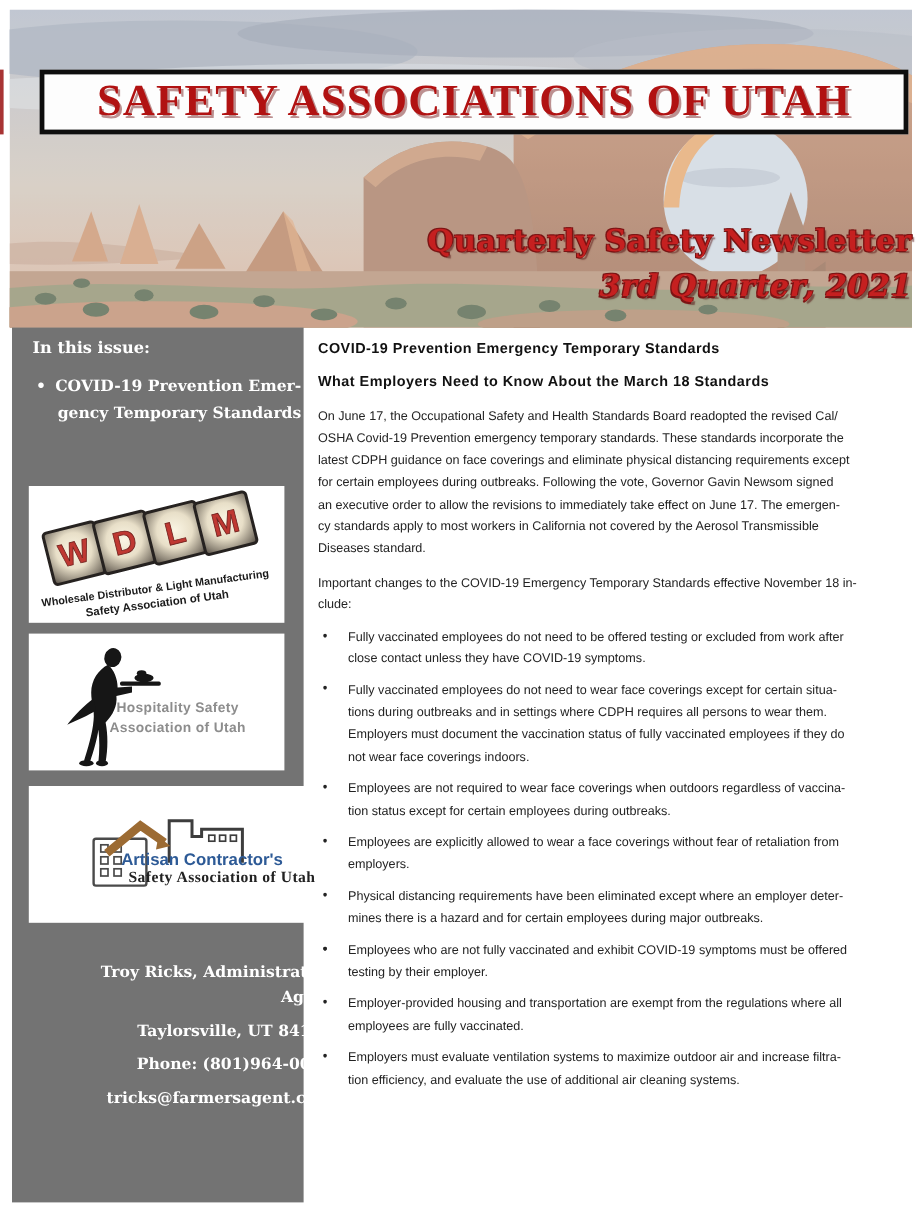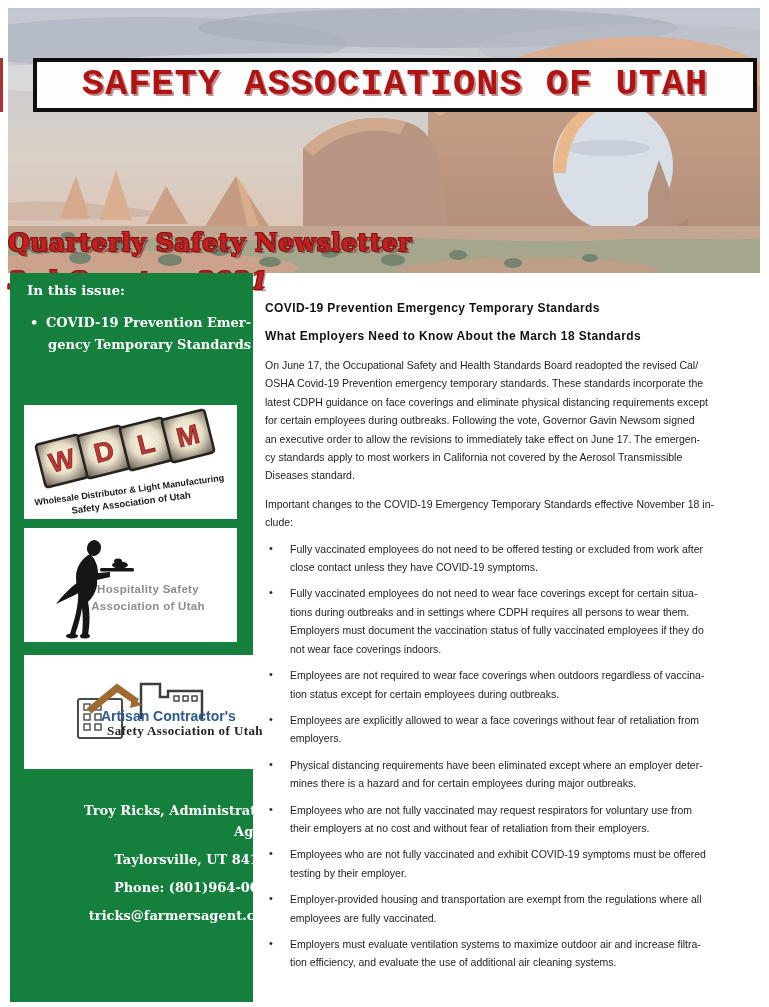--- a/index.html
+++ b/index.html
@@ -8,51 +8,51 @@
 
   
   .photo { position:absolute; left:8px; top:8px; width:752px; height:265px; }
   .photo svg { display:block; }
 
   .red-sliver { position:absolute; left:0; top:58px; width:3px; height:54px; background:#a83434; }
 
   .banner { position:absolute; left:33px; top:58px; width:724px; height:54px;
             background:#fdfdfd; border:4px solid #0e0e0e; box-sizing:border-box;
             text-align:center; white-space:nowrap;
-            font-family:Liberation Mono, monospace; font-weight:bold; font-size:37px; line-height:45px;
+            font-family:Liberation Serif, serif; font-weight:bold; font-size:37px; line-height:45px;
             color:#b11212; letter-spacing:1px; text-shadow:2px 2px 0 rgba(109,10,10,0.45); }
 
-  .subtitle { position:absolute; left:8px; width:752px; text-align:left;
+  .subtitle { position:absolute; left:8px; width:752px; text-align:right;
               font-family:"DejaVu Serif", serif; font-weight:bold; font-size:25px;
               color:#c52020; letter-spacing:0.5px;
               text-shadow:-1px -1px 0 #7c1414, 1px -1px 0 #7c1414, -1px 1px 0 #7c1414,
-                          2px 2px 1px rgba(80,15,15,0.55);margin-top:42px; }
+                          2px 2px 1px rgba(80,15,15,0.55); }
   .s1 { top:186px; }
   .s2 { top:224px;font-style:italic; }
 
   
   .sidebar { position:absolute; left:10px; top:273px; width:243px; height:729px;
-             background:#15803d; color:#ffffff;
+             background:#737373; color:#ffffff;
              font-family:"DejaVu Serif", serif; font-weight:bold; }
   .issue-label { margin:9px 0 0 17px; font-size:13.5px; }
   .issue-item { display:flex; margin:14px 0 0 20px; font-size:13px; line-height:22px; }
   .issue-item .dot { width:16px; flex:none; }
   .issue-item .txt { white-space:pre-line;text-align:right; }
 
   .logo-box { position:absolute; left:14px; width:213px; height:114px; background:#ffffff; }
   .box1 { top:132px; } .box2 { top:255px; } .box3 { top:382px;padding-left:40px; }
   .logo-box svg { display:block; }
 
   .contact { position:absolute; top:527px; left:0; width:100%; text-align:right; font-size:13px;padding-left:24px; }
   .contact p { margin:0 0 7px; line-height:21px; white-space:pre-line; }
 
   
   .main { position:absolute; left:265px; top:281px; width:497px; color:#232323; }
   .main h1, .main h2 { font-size:12px; font-weight:bold; color:#111111; letter-spacing:0.4px; }
-  .main h1 { margin:20px 0 14px; }
+  .main h1 { margin:2px 0 14px; }
   .main h2 { margin:0 0 13px; }
   .main p.body { margin:0 0 10px; font-size:10.5px; line-height:18.4px; white-space:pre-line; }
   .main p.p2 { margin-bottom:8px; }
   .main ul { list-style:none; margin:0; padding:0 0 0 25px; }
   .main li { position:relative; font-size:10.5px; line-height:18.4px; margin:0 0 8px; }
   .main li .dot { position:absolute; left:-21px; top:-1px; font-size:11px; }
   .main li .txt { white-space:pre-line; }
 </style>
 </head>
 <body>
@@ -245,22 +245,21 @@
       <li><span class="dot">•</span><span class="txt">Fully vaccinated employees do not need to wear face coverings except for certain situa-
 tions during outbreaks and in settings where CDPH requires all persons to wear them.
 Employers must document the vaccination status of fully vaccinated employees if they do
 not wear face coverings indoors.</span></li>
       <li><span class="dot">•</span><span class="txt">Employees are not required to wear face coverings when outdoors regardless of vaccina-
 tion status except for certain employees during outbreaks.</span></li>
       <li><span class="dot">•</span><span class="txt">Employees are explicitly allowed to wear a face coverings without fear of retaliation from
 employers.</span></li>
       <li><span class="dot">•</span><span class="txt">Physical distancing requirements have been eliminated except where an employer deter-
 mines there is a hazard and for certain employees during major outbreaks.</span></li>
-      <li><span class="dot">•</span><span class="txt">Employees who are not fully vaccinated may request respirators for voluntary use from
-their employers at no cost and without fear of retaliation from their employers.</span></li>
+      <li><span class="dot">•</span></li>
       <li><span class="dot">•</span><span class="txt">Employees who are not fully vaccinated and exhibit COVID-19 symptoms must be offered
 testing by their employer.</span></li>
       <li><span class="dot">•</span><span class="txt">Employer-provided housing and transportation are exempt from the regulations where all
 employees are fully vaccinated.</span></li>
       <li><span class="dot">•</span><span class="txt">Employers must evaluate ventilation systems to maximize outdoor air and increase filtra-
 tion efficiency, and evaluate the use of additional air cleaning systems.</span></li>
     </ul>
   </main>
 
 </div>

